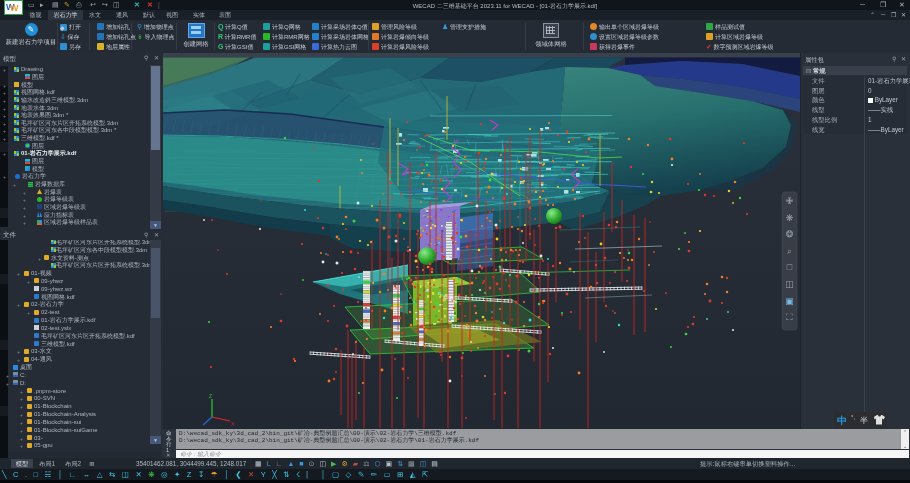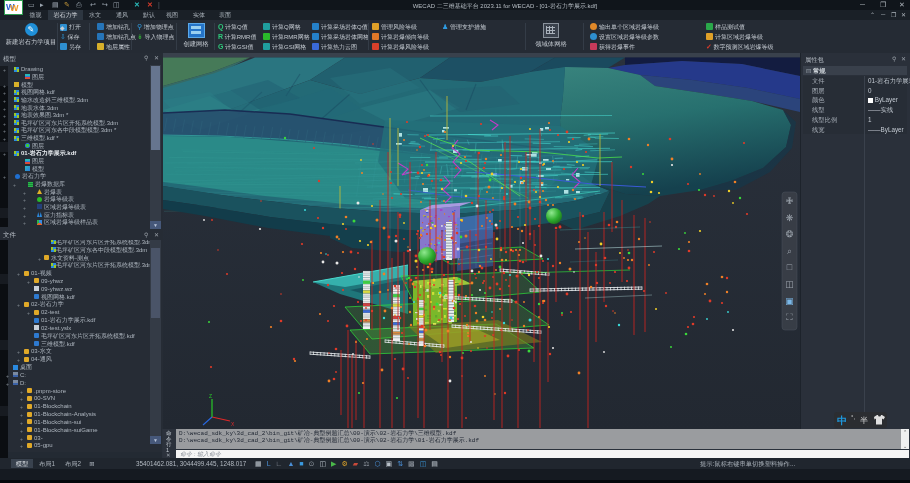--- a/index.html
+++ b/index.html
@@ -1761,14 +1761,15 @@
   <div class="stab" style="left:11px;width:22px;background:#39424e;color:#d8dde2;">模型</div>
   <div class="stab" style="left:35px;width:24px;">布局1</div>
   <div class="stab" style="left:61px;width:24px;">布局2</div>
   <div class="stab" style="left:87px;width:10px;">⊞</div>
   <div class="ab" style="left:136px;top:459px;height:9px;line-height:9px;font-size:6.3px;color:#b4bbc3;">35401462.081, 3044499.445, 1248.017</div>
   <div class="ab" id="statusicons" style="left:255px;top:459px;height:9px;line-height:9px;font-size:7px;letter-spacing:5px;color:#8f97a0;white-space:nowrap;">
     <span style="color:#b8c0c8">▦</span><span style="color:#4a90d8">L</span><span style="color:#8f97a0">∟</span><span style="color:#4a90d8">▲</span><span style="color:#3a9ae0">■</span><span style="color:#8f97a0">⊙</span><span style="color:#b8c0c8">◫</span><span style="color:#4ab84a">▶</span><span style="color:#d8a028">⚙</span><span style="color:#c84a3a">▰</span><span style="color:#8f97a0">⚖</span><span style="color:#4a90d8">⬡</span><span style="color:#b8c0c8">▣</span><span style="color:#4a90d8">⇅</span><span style="color:#8f97a0">▩</span><span style="color:#3a9ae0">◫</span><span style="color:#b8c0c8">▤</span>
   </div>
   <div class="ab" style="left:700px;top:459px;height:9px;line-height:9px;font-size:6.3px;color:#a9b1b9;">提示:鼠标右键串单切换塑料操作...</div>
   <div id="bottombar" class="ab"></div>
+  <div class="ab" id="drawicons" style="left:2px;top:469px;height:11px;line-height:11px;font-size:7.5px;letter-spacing:6.5px;color:#3fc8e8;white-space:nowrap;">╲C.□☵│∟↔△⇆◫✕<span style="color:#3ac83a">❋</span>◎✦Z↧<span style="color:#e8a028">☂</span>│❮<span style="color:#d84a3a">✕</span>Y╳⇅☇⎸│▢◇✎✏▭⊞◭⇱</div>
   <div id="blackstrip" class="ab"></div>
 </div>
 
 </body></html>

